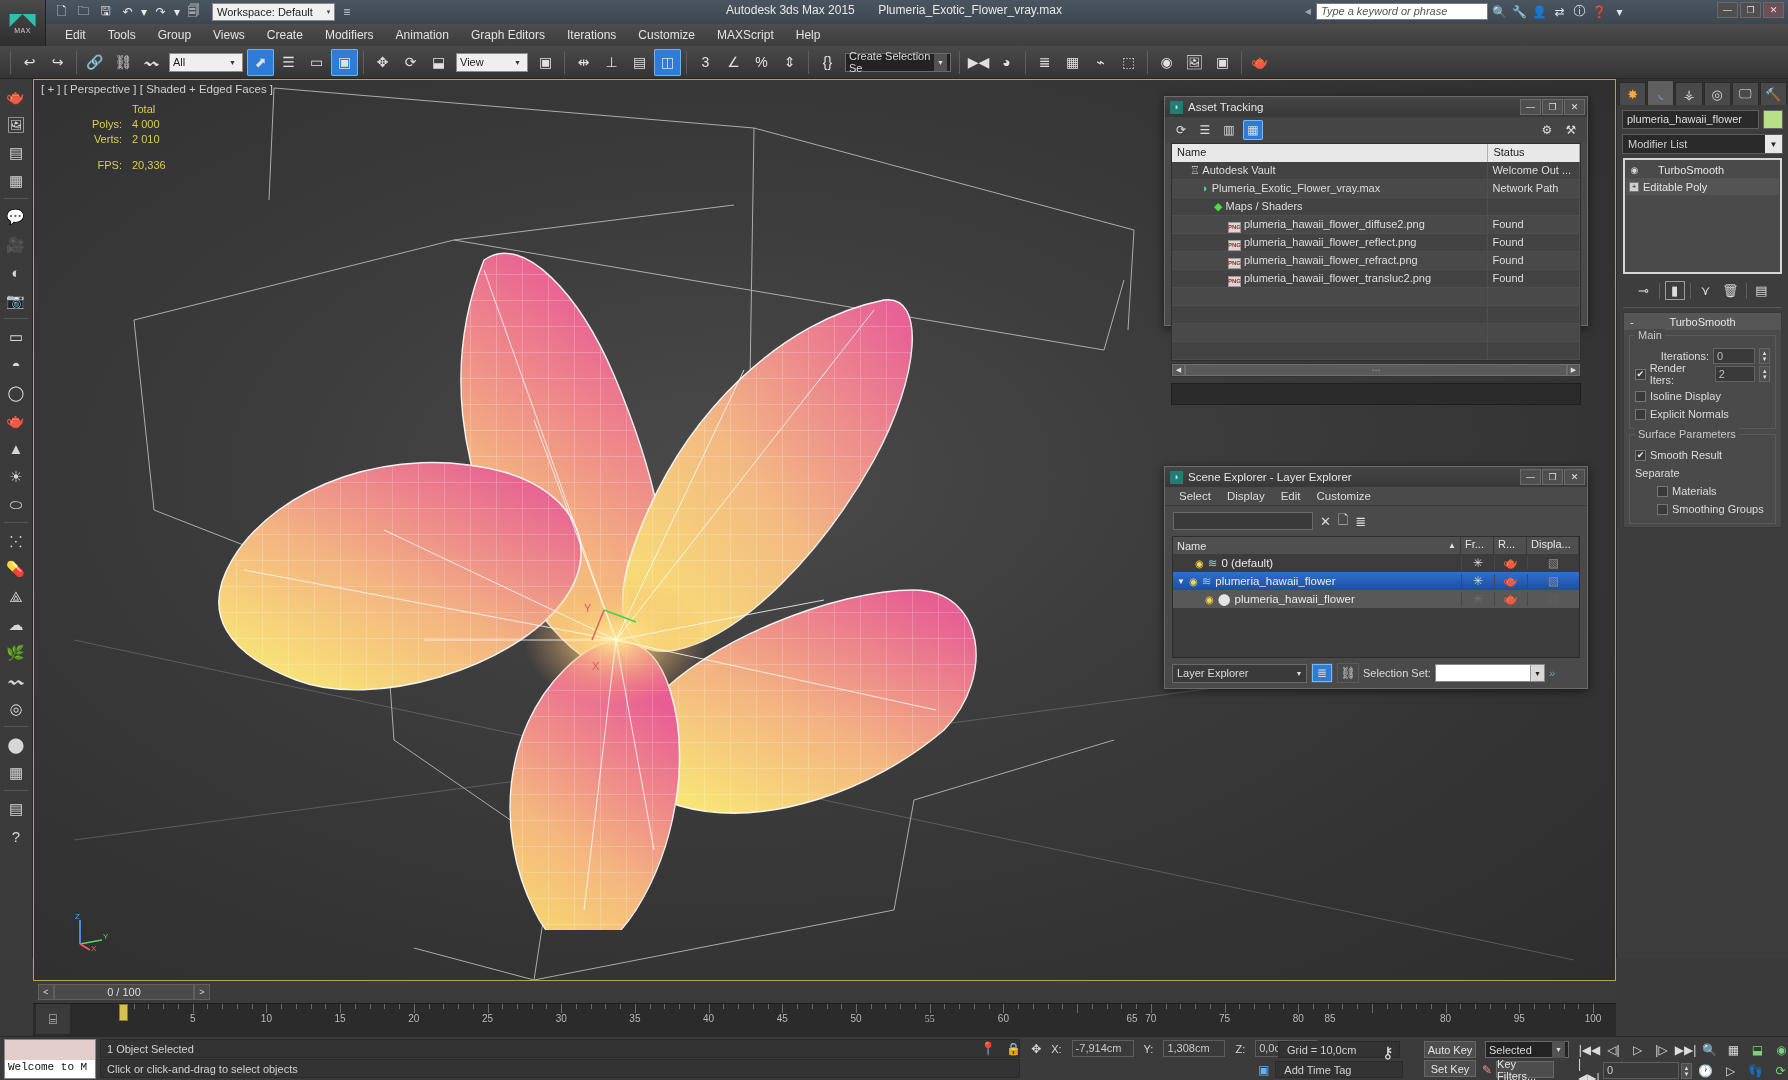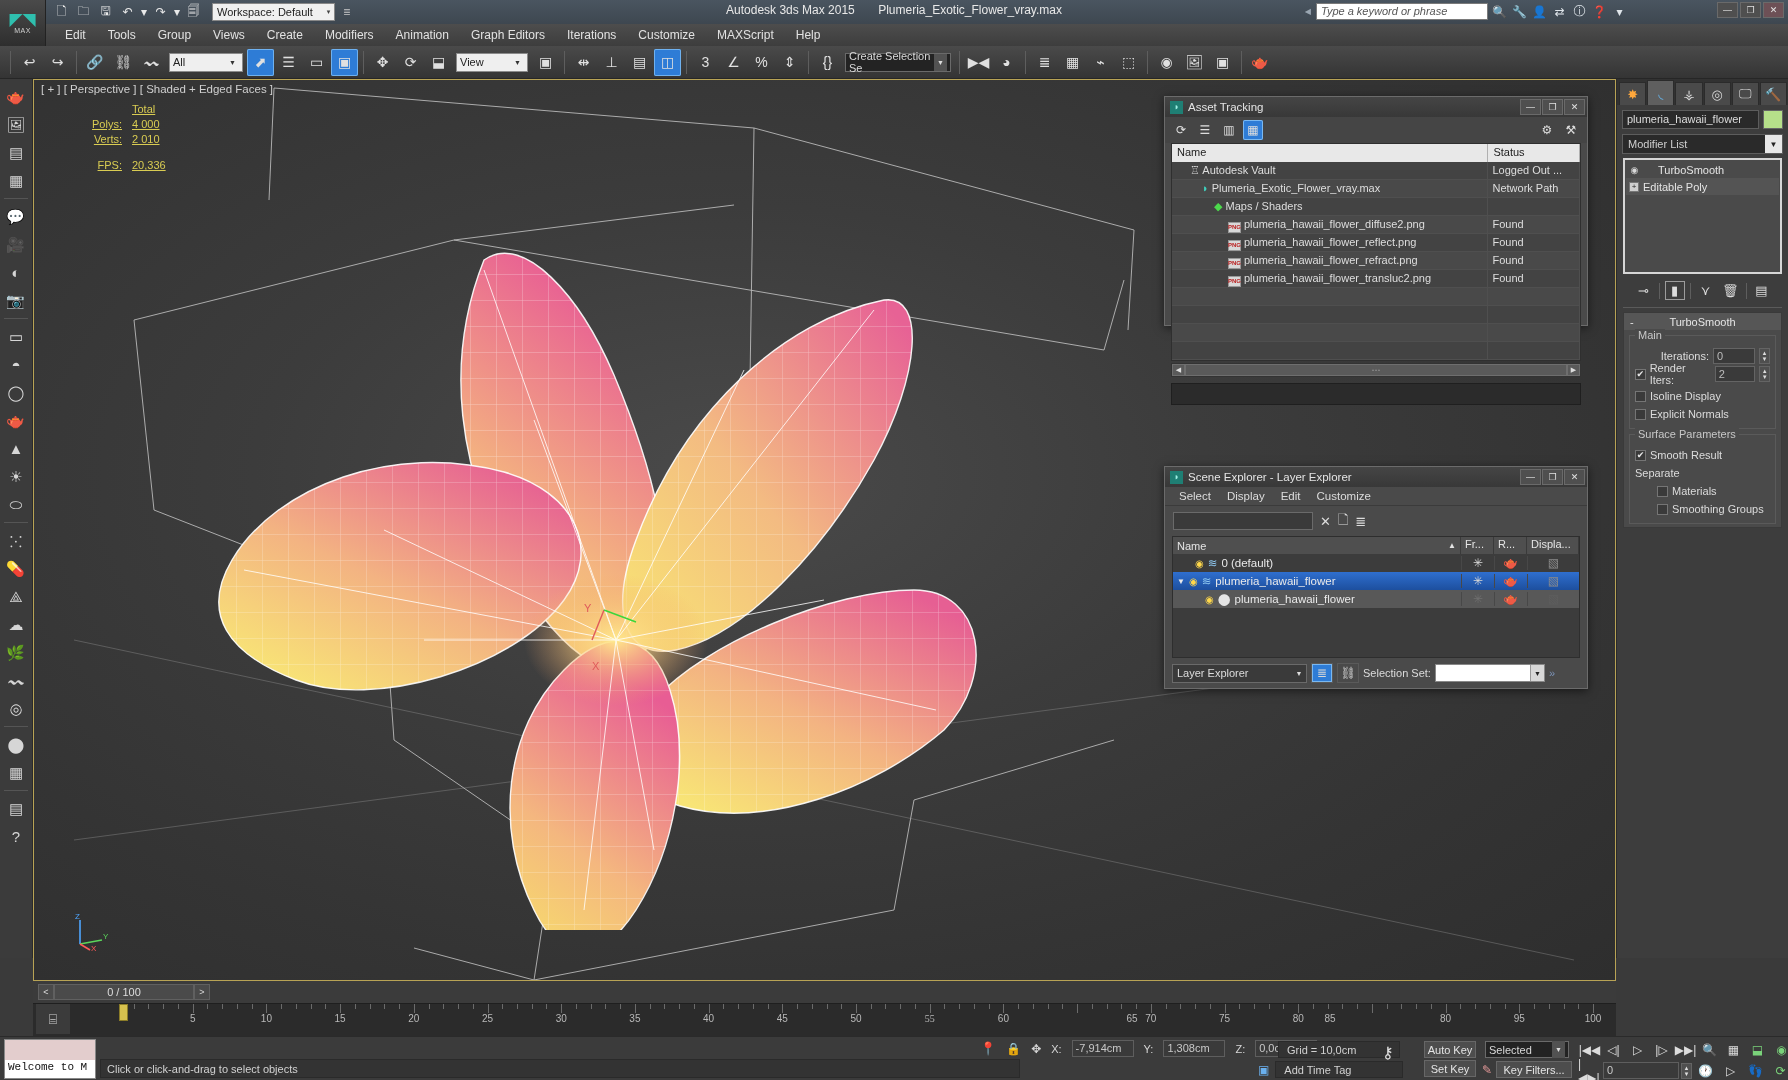--- a/index.html
+++ b/index.html
@@ -102,21 +102,21 @@
   
   .viewport{
     position:absolute; left:33px; top:79px; width:1583px; height:902px;
     background:#3b3b3b; border:1px solid #b8a355; overflow:hidden;
   }
   .vp-bg{ position:absolute; inset:0; background:
       radial-gradient(ellipse at 44% 44%, #4a4a4a 0%, #3c3c3c 38%, #343434 70%, #2e2e2e 100%);}
   .vp-label{
     position:absolute; left:7px; top:3px; font-size:11.5px; color:#cfcfcf;
   }
-  .vp-stats{ position:absolute; left:46px; top:22px; font-size:11px; color:#d9cc52; line-height:15px;text-decoration:underline;}
+  .vp-stats{ position:absolute; left:46px; top:22px; font-size:11px; color:#d9cc52; line-height:15px;}
   .vp-stats table{ border-spacing:0;}
   .vp-stats td{ padding:0 0 0 0; font-size:11px; color:#d9cc52;}
   .vp-stats td.k{ text-align:right; padding-right:10px; width:52px;}
   .vp-stats .gap{ height:11px;}
   .axis-gizmo{ position:absolute; left:38px; bottom:28px; width:40px;height:40px;}
 
   
   .flower{ position:absolute; left:150px; top:90px; width:900px; height:760px;}
 
   
@@ -604,21 +604,21 @@
       </div>
     </div>
 
     <div class="atbl">
       <div class="ahead">
         <div style="width:318px">Name</div>
         <div style="width:92px">Status</div>
       </div>
       <div class="arow">
         <div style="width:318px;padding-left:18px"><span>♖ </span><span>Autodesk Vault</span></div>
-        <div style="width:92px">Logged Out ...</div>
+        <div style="width:92px">Welcome Out ...</div>
       </div>
       <div class="arow">
         <div style="width:318px;padding-left:30px"><span style="color:#3fcfbc">◗ </span><span>Plumeria_Exotic_Flower_vray.max</span></div>
         <div style="width:92px">Network Path</div>
       </div>
       <div class="arow">
         <div style="width:318px;padding-left:42px"><span style="color:#4cd94c">◆ </span><span>Maps / Shaders</span></div>
         <div style="width:92px"></div>
       </div>
       <div class="arow">
@@ -978,20 +978,21 @@
     <div class="tslider"></div>
   </div>
   <div class="keybtn">⌸</div>
 
   <div class="statusbar">
     <div class="mini">
       <div class="m1"></div>
       <div class="m2">Welcome to M</div>
     </div>
 
+    <div class="sb-line" style="top:2px; width:920px;">1 Object Selected</div>
     <div class="sb-line" style="top:22px; width:920px;">Click or click-and-drag to select objects</div>
 
     <div style="position:absolute;left:980px;top:3px;display:flex;align-items:center;gap:10px">
       <span style="font-size:13px;color:#e79a9a">📍</span>
       <span style="font-size:12px">🔒</span>
       <span style="font-size:12px">✥</span>
       <span style="font-size:11px">X:</span>
       <span class="cfield">-7,914cm</span>
       <span style="font-size:11px">Y:</span>
       <span class="cfield">1,308cm</span>
@@ -1014,21 +1015,21 @@
     </div>
 
     <div style="position:absolute;left:1482px;top:4px">
       <div class="cbo dark" style="width:84px;height:17px">
         <span class="v">Selected</span>
         <span class="ar">▼</span>
       </div>
     </div>
     <div style="position:absolute;left:1482px;top:24px;display:flex;align-items:center;gap:4px">
       <span style="font-size:12px;color:#e79a9a">✎</span>
-      <span class="kbtn" style="width:76px">Key Filters...</span>
+      <span class="kbtn" style="width:58px">Key Filters...</span>
     </div>
 
     <div style="position:absolute;left:1578px;top:3px;display:flex;gap:1px">
       <div class="navbtn">|◀◀</div>
       <div class="navbtn">◁|</div>
       <div class="navbtn">▷</div>
       <div class="navbtn">|▷</div>
       <div class="navbtn">▶▶|</div>
       <div class="navbtn">🔍</div>
       <div class="navbtn">▦</div>

